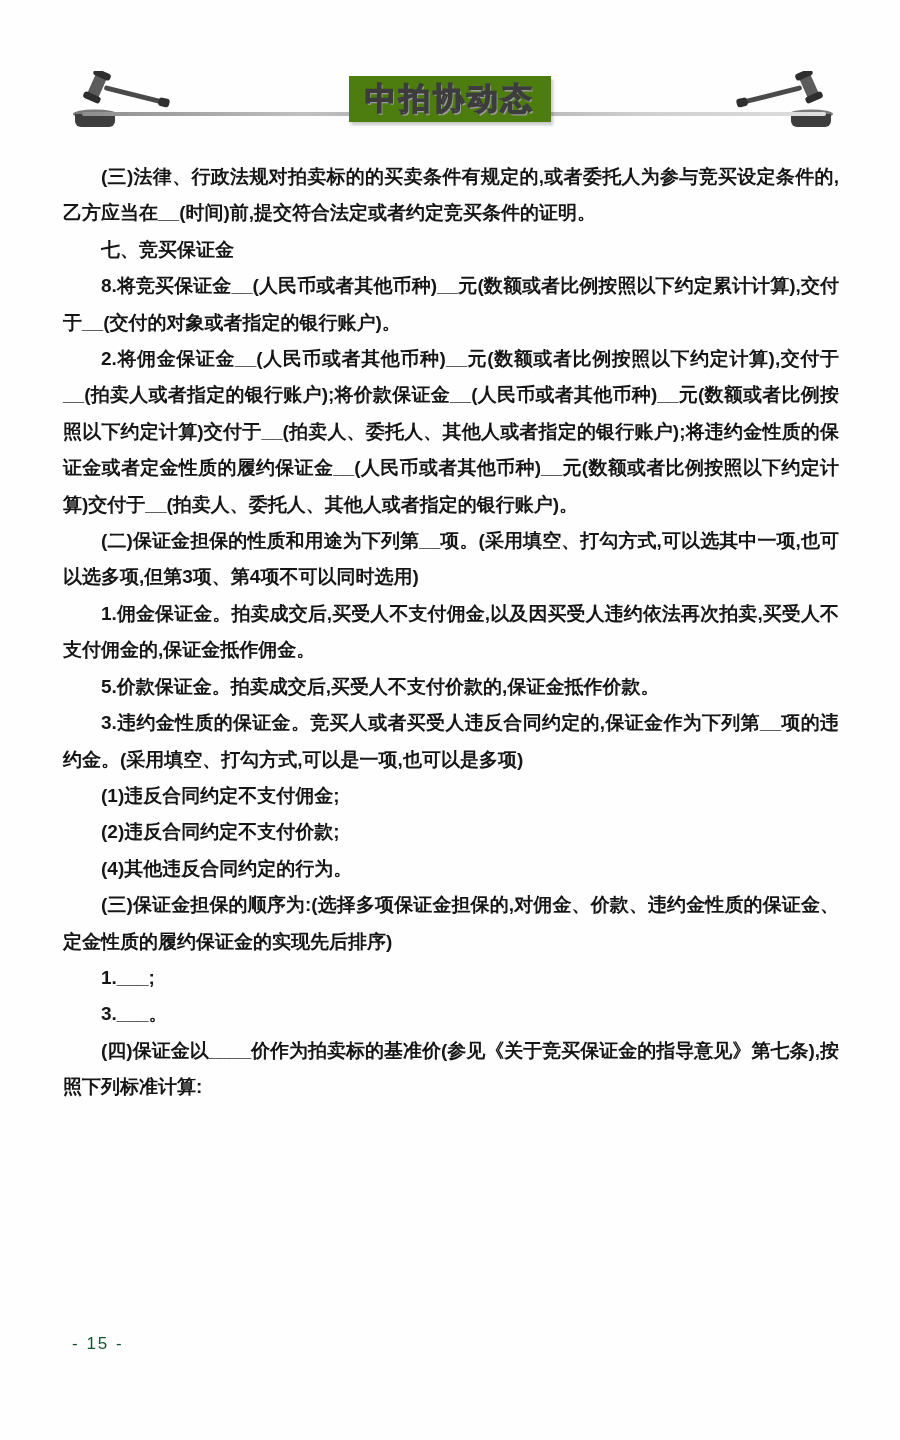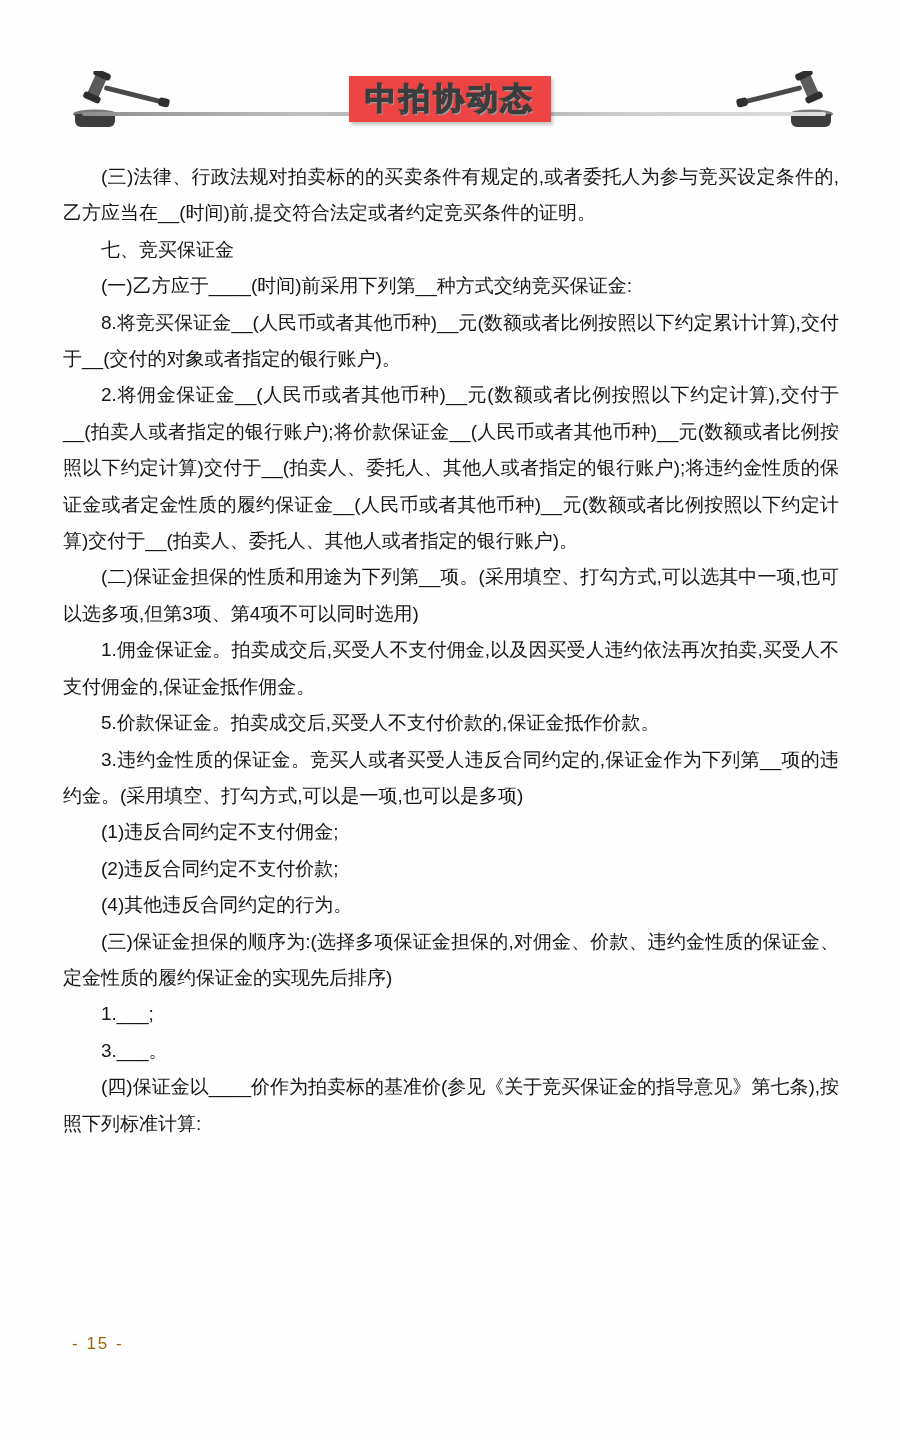--- a/index.html
+++ b/index.html
@@ -34,21 +34,21 @@
       #8d8d8d 0%, #c0c0c0 30%, #a8a8a8 50%, #cfcfcf 75%, #dedede 100%);
     border-radius: 2px;
   }
   .title-box {
     position: absolute;
     left: 50%;
     transform: translateX(-50%);
     top: 6px;
     width: 202px;
     height: 46px;
-    background: #ef4444;
+    background: #4d7c0f;
     box-shadow: 2px 3px 3px rgba(0,0,0,0.22);
     display: flex;
     align-items: center;
     justify-content: center;
   }
   .title-text {
     font-size: 31px;
     font-weight: bold;
     letter-spacing: 3px;
     color: #f0f0f0;
@@ -73,30 +73,31 @@
     width: 776px;
     font-size: 19px;
     line-height: 36.4px;
     color: #161616;
     text-align: justify;
   }
   p.para {
     margin: 0;
     padding: 0;
     text-indent: 2em;
+    font-weight: bold;
   }
 
   
   .page-number {
     position: absolute;
     left: 72px;
     top: 1334px;
     font-size: 17px;
     letter-spacing: 2px;
-    color: #a16207;
+    color: #14532d;
   }
 </style>
 </head>
 <body>
 
 <div class="page">
 
   <div class="header">
 
     <svg class="gavel left" viewBox="0 0 112 58" xmlns="http://www.w3.org/2000/svg">
@@ -130,21 +131,20 @@
     <div class="rule"></div>
 
     <div class="title-box">
       <span class="title-text">中拍协动态</span>
     </div>
   </div>
 
   <div class="content">
       <p class="para">(三)法律、行政法规对拍卖标的的买卖条件有规定的,或者委托人为参与竞买设定条件的,乙方应当在__(时间)前,提交符合法定或者约定竞买条件的证明。</p>
       <p class="para">七、竞买保证金</p>
-      <p class="para">(一)乙方应于____(时间)前采用下列第__种方式交纳竞买保证金:</p>
       <p class="para">8.将竞买保证金__(人民币或者其他币种)__元(数额或者比例按照以下约定累计计算),交付于__(交付的对象或者指定的银行账户)。</p>
       <p class="para">2.将佣金保证金__(人民币或者其他币种)__元(数额或者比例按照以下约定计算),交付于__(拍卖人或者指定的银行账户);将价款保证金__(人民币或者其他币种)__元(数额或者比例按照以下约定计算)交付于__(拍卖人、委托人、其他人或者指定的银行账户);将违约金性质的保证金或者定金性质的履约保证金__(人民币或者其他币种)__元(数额或者比例按照以下约定计算)交付于__(拍卖人、委托人、其他人或者指定的银行账户)。</p>
       <p class="para">(二)保证金担保的性质和用途为下列第__项。(采用填空、打勾方式,可以选其中一项,也可以选多项,但第3项、第4项不可以同时选用)</p>
       <p class="para">1.佣金保证金。拍卖成交后,买受人不支付佣金,以及因买受人违约依法再次拍卖,买受人不支付佣金的,保证金抵作佣金。</p>
       <p class="para">5.价款保证金。拍卖成交后,买受人不支付价款的,保证金抵作价款。</p>
       <p class="para">3.违约金性质的保证金。竞买人或者买受人违反合同约定的,保证金作为下列第__项的违约金。(采用填空、打勾方式,可以是一项,也可以是多项)</p>
       <p class="para">(1)违反合同约定不支付佣金;</p>
       <p class="para">(2)违反合同约定不支付价款;</p>
       <p class="para">(4)其他违反合同约定的行为。</p>
       <p class="para">(三)保证金担保的顺序为:(选择多项保证金担保的,对佣金、价款、违约金性质的保证金、定金性质的履约保证金的实现先后排序)</p>

